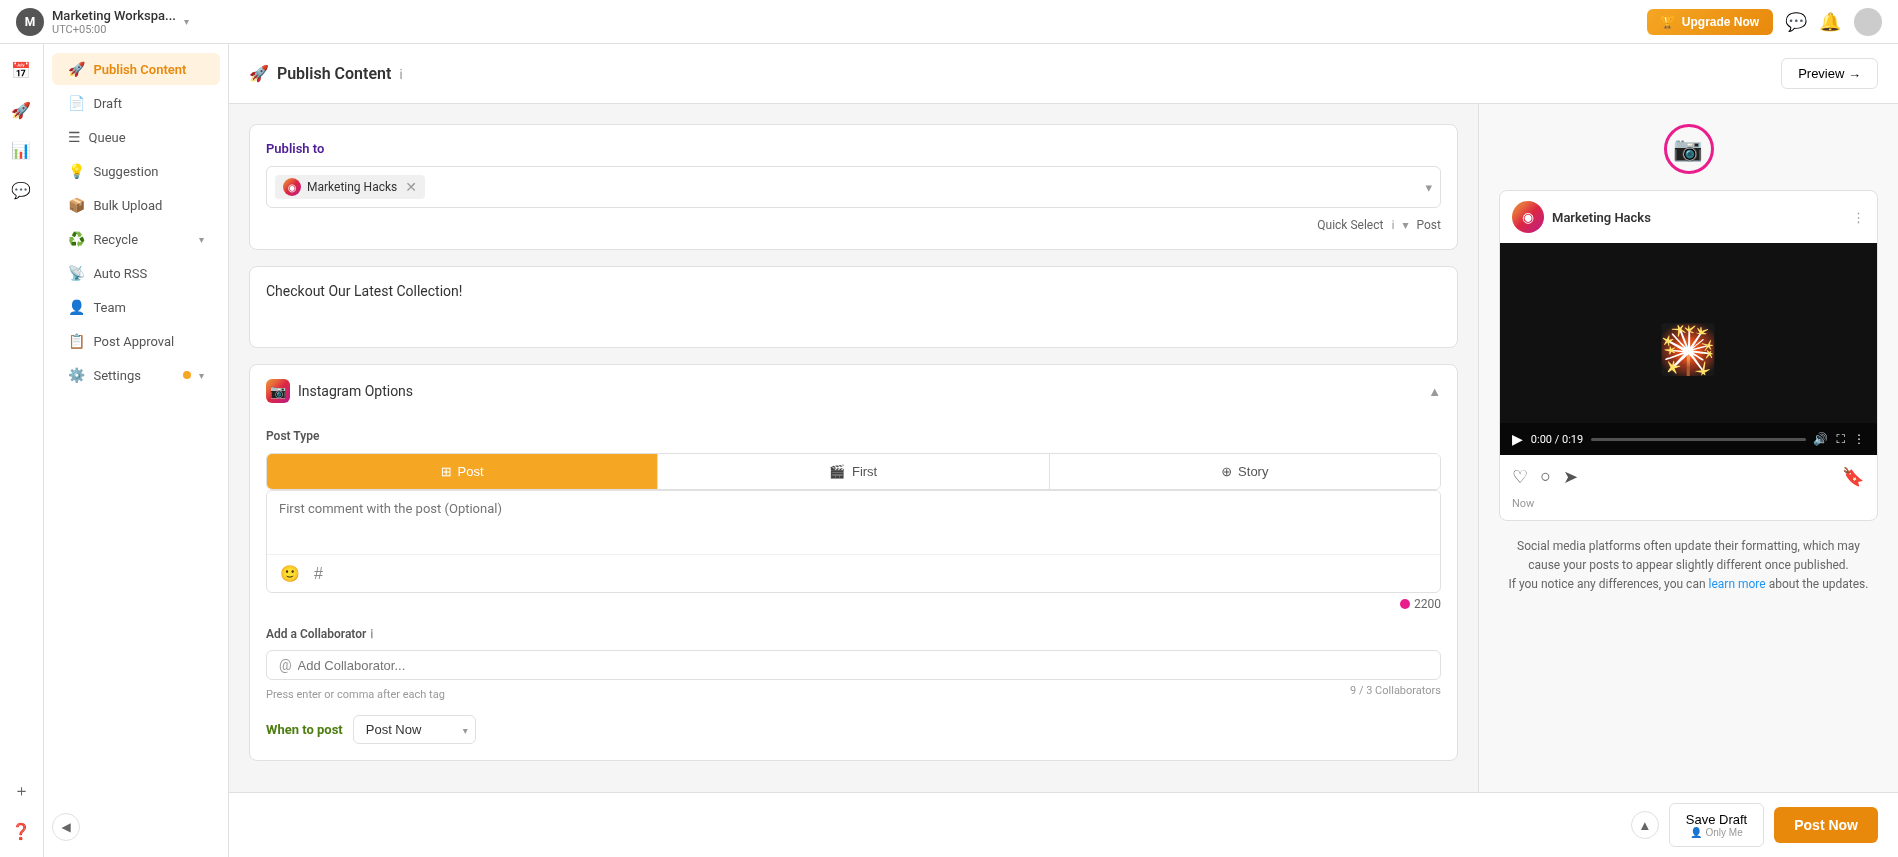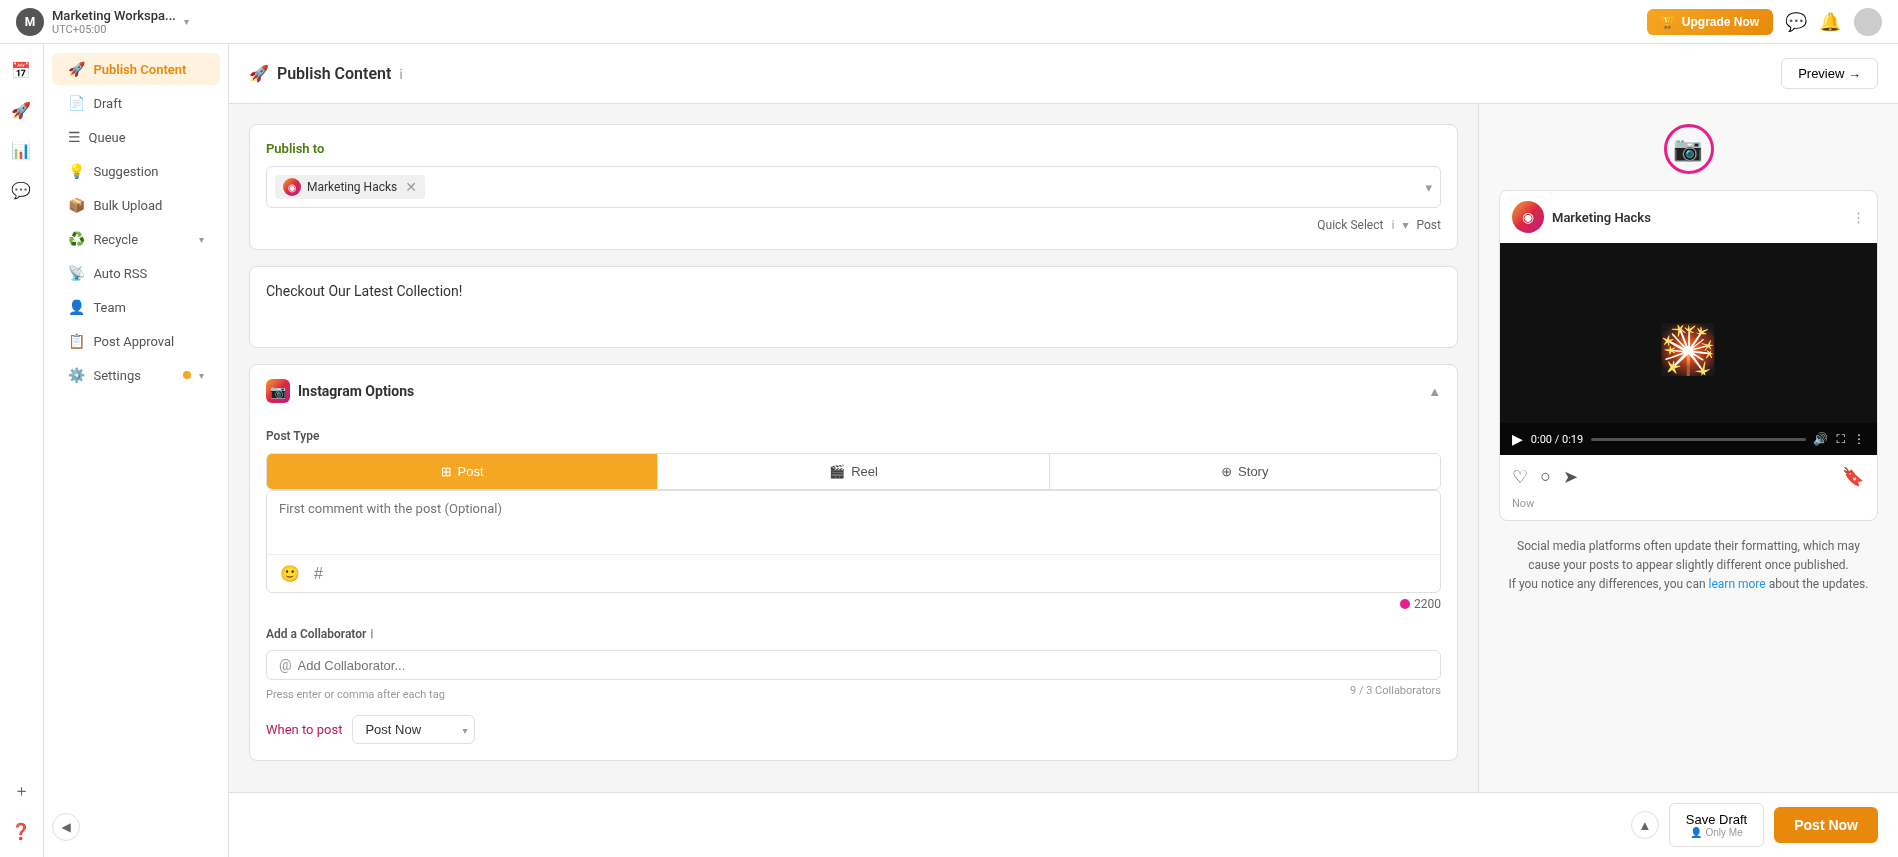--- a/index.html
+++ b/index.html
@@ -43,39 +43,39 @@
     .content-title { font-size: 16px; font-weight: 600; display: flex; align-items: center; gap: 6px; }
     .info-icon { color: #999; font-size: 14px; cursor: pointer; }
     .preview-btn { border: 1px solid #e0e0e0; background: #fff; padding: 7px 16px; border-radius: 6px; cursor: pointer; font-size: 13px; display: flex; align-items: center; gap: 6px; }
 
     
     .two-col { display: flex; flex: 1; overflow: hidden; }
 
     
     .form-col { flex: 1; overflow-y: auto; padding: 20px; display: flex; flex-direction: column; gap: 16px; }
     .publish-to-section { background: #fff; border-radius: 8px; border: 1px solid #e0e0e0; padding: 16px; }
-    .section-label { font-size: 13px; font-weight: 600; margin-bottom: 10px; color: #4d7c0f; }
+    .section-label { font-size: 13px; font-weight: 600; margin-bottom: 10px; color: #4c1d95; }
     .channel-tags { display: flex; align-items: center; gap: 8px; flex-wrap: wrap; padding: 8px; border: 1px solid #e0e0e0; border-radius: 6px; min-height: 40px; cursor: pointer; }
     .channel-tag { display: flex; align-items: center; gap: 6px; background: #f0f0f0; border-radius: 4px; padding: 3px 8px; font-size: 12px; }
     .channel-tag-icon { width: 18px; height: 18px; border-radius: 50%; background: linear-gradient(135deg, #f09433, #e6683c, #dc2743, #cc2366, #bc1888); display: flex; align-items: center; justify-content: center; }
     .channel-tag-remove { color: #999; cursor: pointer; font-size: 14px; margin-left: 2px; }
     .channel-dropdown-arrow { margin-left: auto; color: #999; }
     .quick-select-row { display: flex; align-items: center; justify-content: flex-end; gap: 8px; margin-top: 8px; font-size: 12px; color: #666; }
     .clear-btn { color: #666; cursor: pointer; font-size: 12px; }
 
     
     .text-editor { background: #fff; border-radius: 8px; border: 1px solid #e0e0e0; overflow: hidden; }
     .editor-content { padding: 16px; min-height: 80px; font-size: 14px; color: #333; }
     .toolbar-btn { background: none; border: none; cursor: pointer; color: #888; font-size: 16px; padding: 3px; }
 
     
     .instagram-section { background: #fff; border-radius: 8px; border: 1px solid #e0e0e0; }
     .instagram-header { display: flex; align-items: center; gap: 8px; padding: 14px 16px; cursor: pointer; }
     .instagram-icon { width: 24px; height: 24px; border-radius: 6px; background: linear-gradient(135deg, #f09433, #e6683c, #dc2743, #cc2366, #bc1888); display: flex; align-items: center; justify-content: center; color: #fff; font-size: 13px; }
-    .instagram-title { font-size: 14px; font-weight: 700; flex: 1; }
+    .instagram-title { font-size: 14px; font-weight: 400; flex: 1; }
     .section-toggle { color: #999; cursor: pointer; }
 
     .instagram-body { padding: 0 16px 16px; }
     .post-type-label { font-size: 12px; font-weight: 600; color: #555; margin-bottom: 10px; margin-top: 12px; }
     .post-type-tabs { display: flex; border-radius: 6px; overflow: hidden; border: 1px solid #e0e0e0; }
     .post-tab { flex: 1; padding: 10px; text-align: center; cursor: pointer; font-size: 13px; font-weight: 500; border: none; background: #fff; color: #555; display: flex; align-items: center; justify-content: center; gap: 6px; }
     .post-tab.active { background: #f5a623; color: #fff; }
     .post-tab:not(:last-child) { border-right: 1px solid #e0e0e0; }
 
     .first-comment-label { font-size: 12px; font-weight: 600; color: #555; margin-top: 16px; margin-bottom: 8px; }
@@ -87,21 +87,21 @@
 
     .collaborator-section { margin-top: 14px; }
     .collaborator-label { font-size: 12px; font-weight: 600; color: #555; margin-bottom: 8px; display: flex; align-items: center; gap: 4px; }
     .collaborator-input-wrap { border: 1px solid #e0e0e0; border-radius: 6px; display: flex; align-items: center; padding: 6px 12px; }
     .at-symbol { color: #999; margin-right: 6px; font-size: 14px; }
     .collaborator-input { border: none; outline: none; flex: 1; font-size: 13px; color: #999; }
     .collaborator-hint { font-size: 11px; color: #999; margin-top: 4px; }
     .collaborator-count { text-align: right; font-size: 11px; color: #999; }
 
     .when-to-post { margin-top: 14px; display: flex; align-items: center; gap: 10px; font-size: 13px; }
-    .when-label { font-weight: 400; color: #be185d; }
+    .when-label { font-weight: 700; color: #4d7c0f; }
     .post-now-select { border: 1px solid #e0e0e0; border-radius: 6px; padding: 6px 28px 6px 12px; font-size: 13px; cursor: pointer; background: #fff; appearance: none; color: #333; }
     .select-wrap { position: relative; display: inline-block; }
     .select-arrow { position: absolute; right: 8px; top: 50%; transform: translateY(-50%); color: #999; pointer-events: none; font-size: 10px; }
 
     
     .preview-col { width: 420px; background: #f8f8f8; border-left: 1px solid #e0e0e0; overflow-y: auto; display: flex; flex-direction: column; align-items: center; padding: 20px; flex-shrink: 0; }
     .ig-logo-circle { width: 50px; height: 50px; border-radius: 50%; border: 3px solid #e91e8c; display: flex; align-items: center; justify-content: center; color: #e91e8c; font-size: 24px; margin-bottom: 16px; }
     .preview-card { background: #fff; border-radius: 8px; border: 1px solid #e0e0e0; width: 100%; overflow: hidden; }
     .preview-card-header { display: flex; align-items: center; padding: 10px 12px; gap: 8px; }
     .preview-avatar { width: 32px; height: 32px; border-radius: 50%; background: linear-gradient(135deg, #f09433, #e6683c, #dc2743, #cc2366, #bc1888); display: flex; align-items: center; justify-content: center; }
@@ -267,21 +267,21 @@
           </div>
           <div class="instagram-body">
             <div class="post-type-label">Post Type</div>
             <div class="post-type-tabs">
               <button class="post-tab active">
                 <span>⊞</span>
                 <span>Post</span>
               </button>
               <button class="post-tab">
                 <span>🎬</span>
-                <span>Reel</span>
+                <span>First</span>
               </button>
               <button class="post-tab">
                 <span>⊕</span>
                 <span>Story</span>
               </button>
             </div>
 
             <div class="comment-textarea-wrap">
               <textarea class="comment-textarea" placeholder="First comment with the post (Optional)" style=""></textarea>
               <div class="comment-toolbar">

